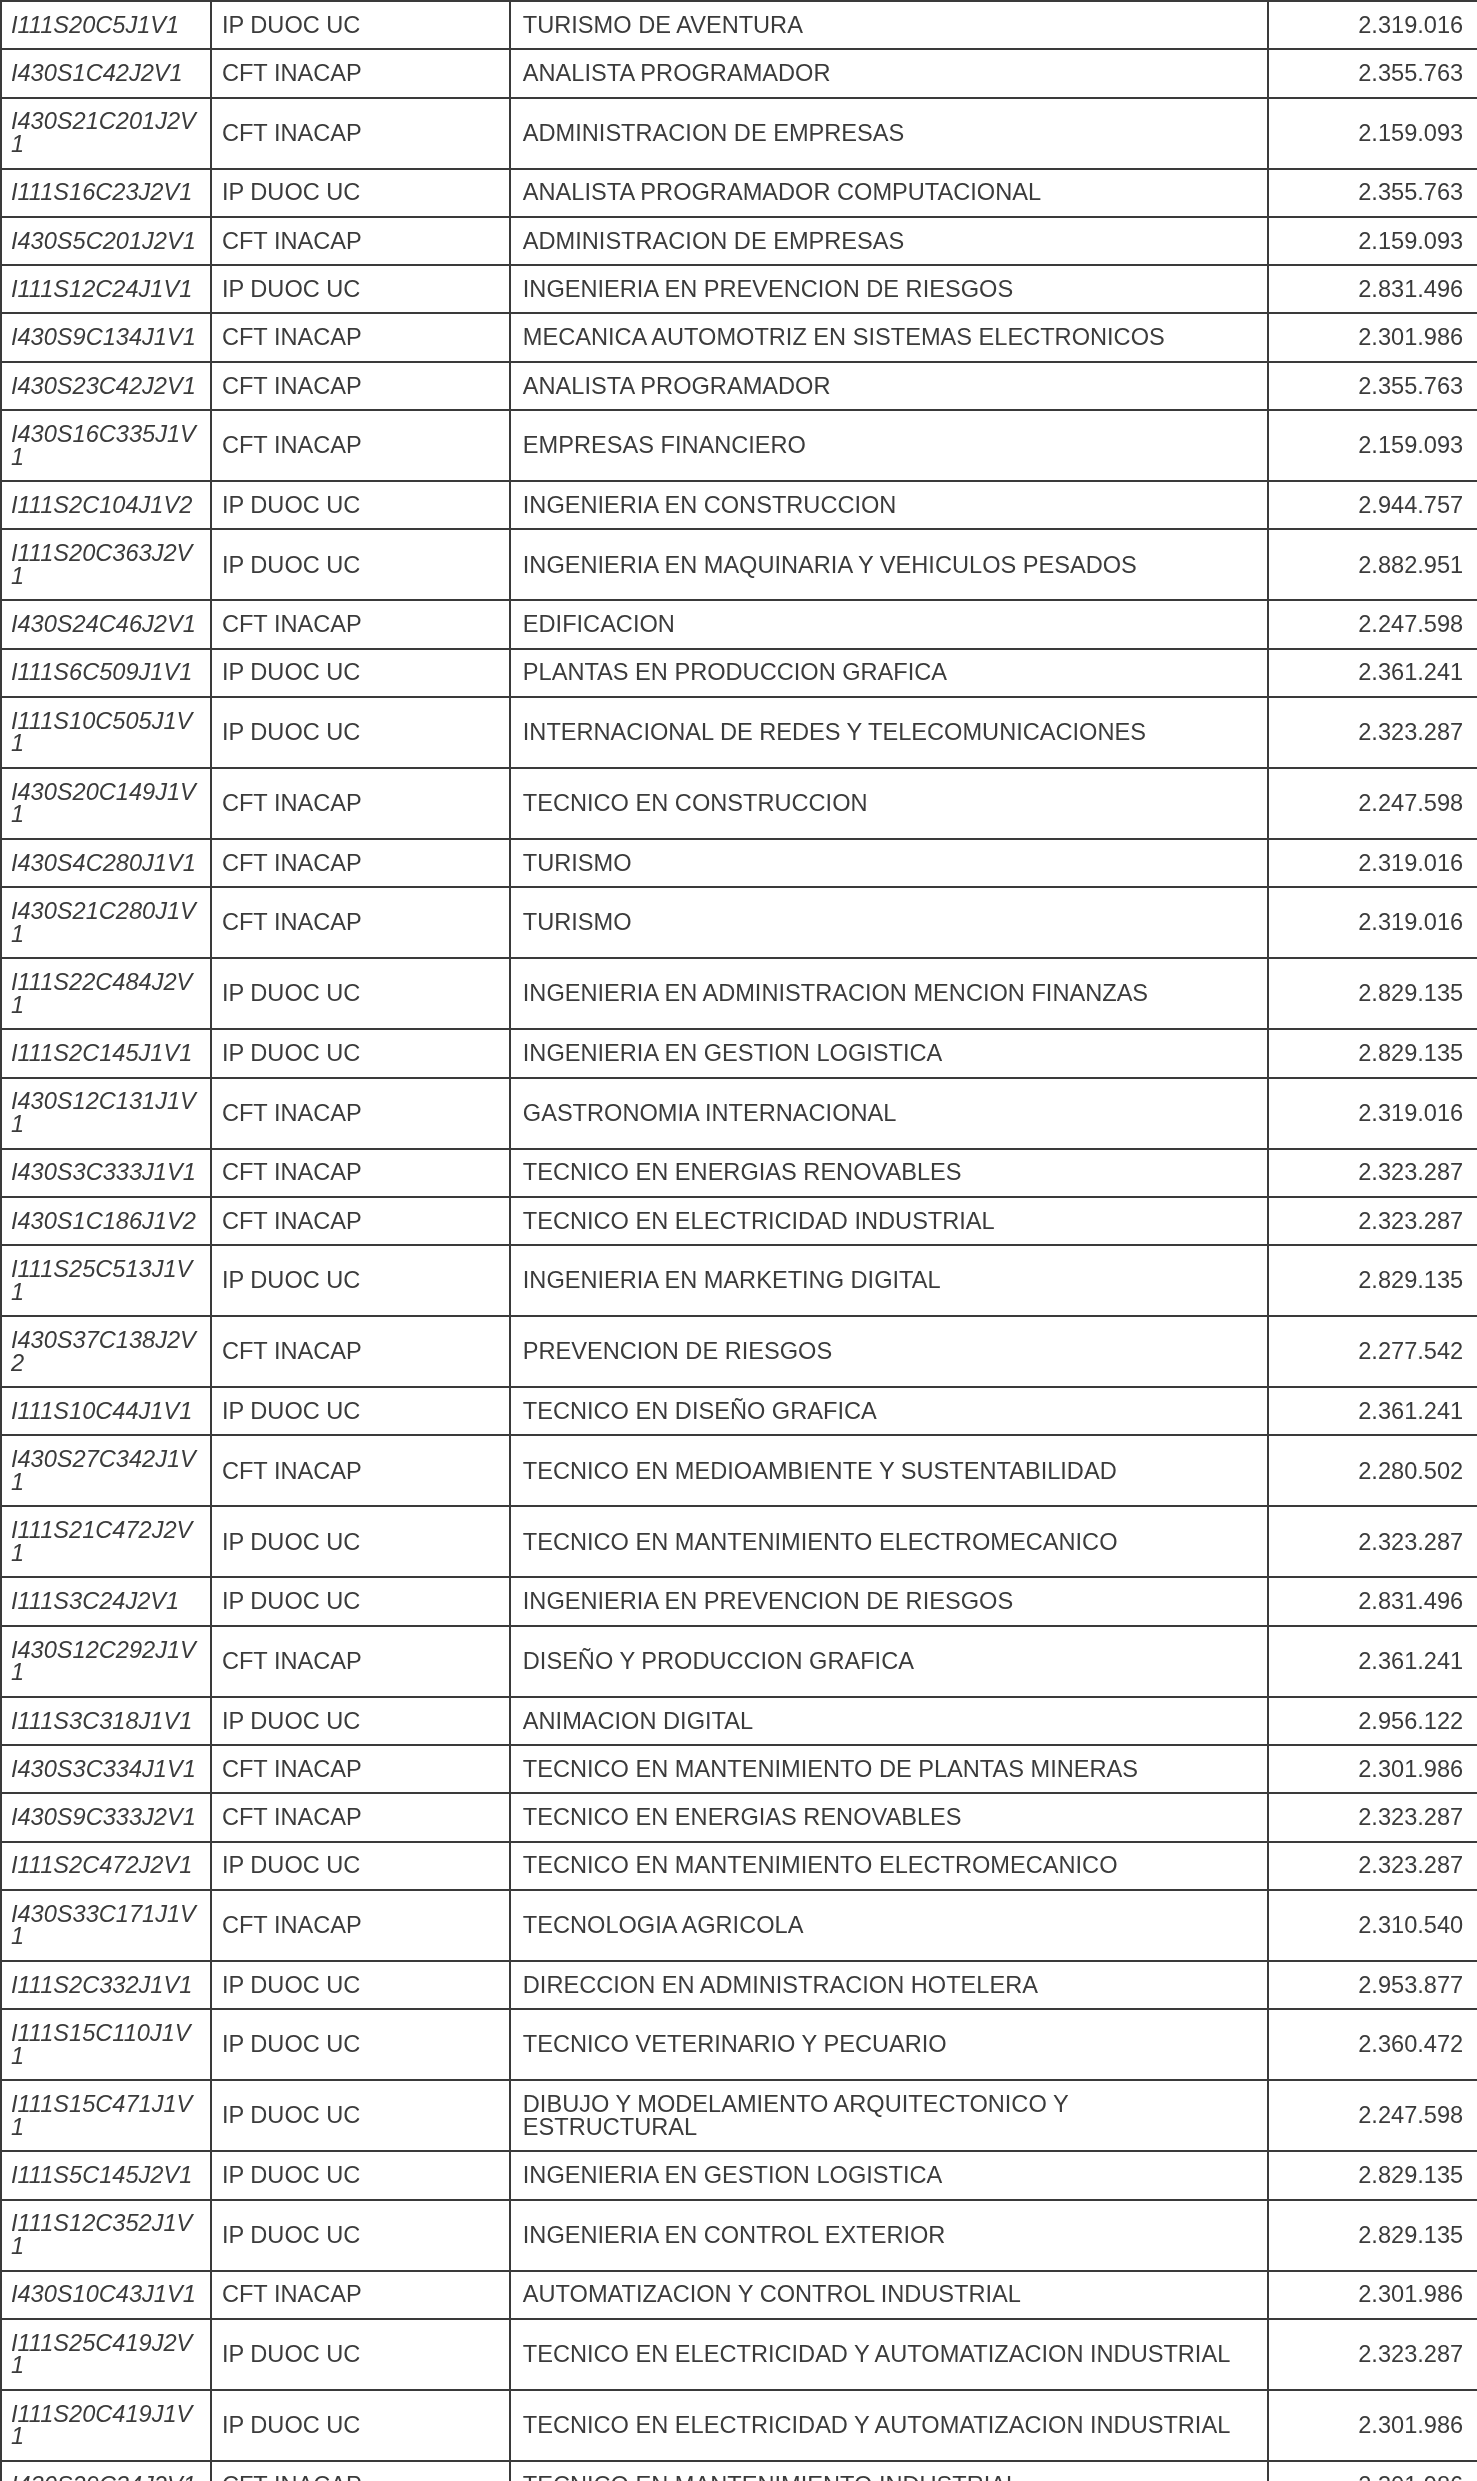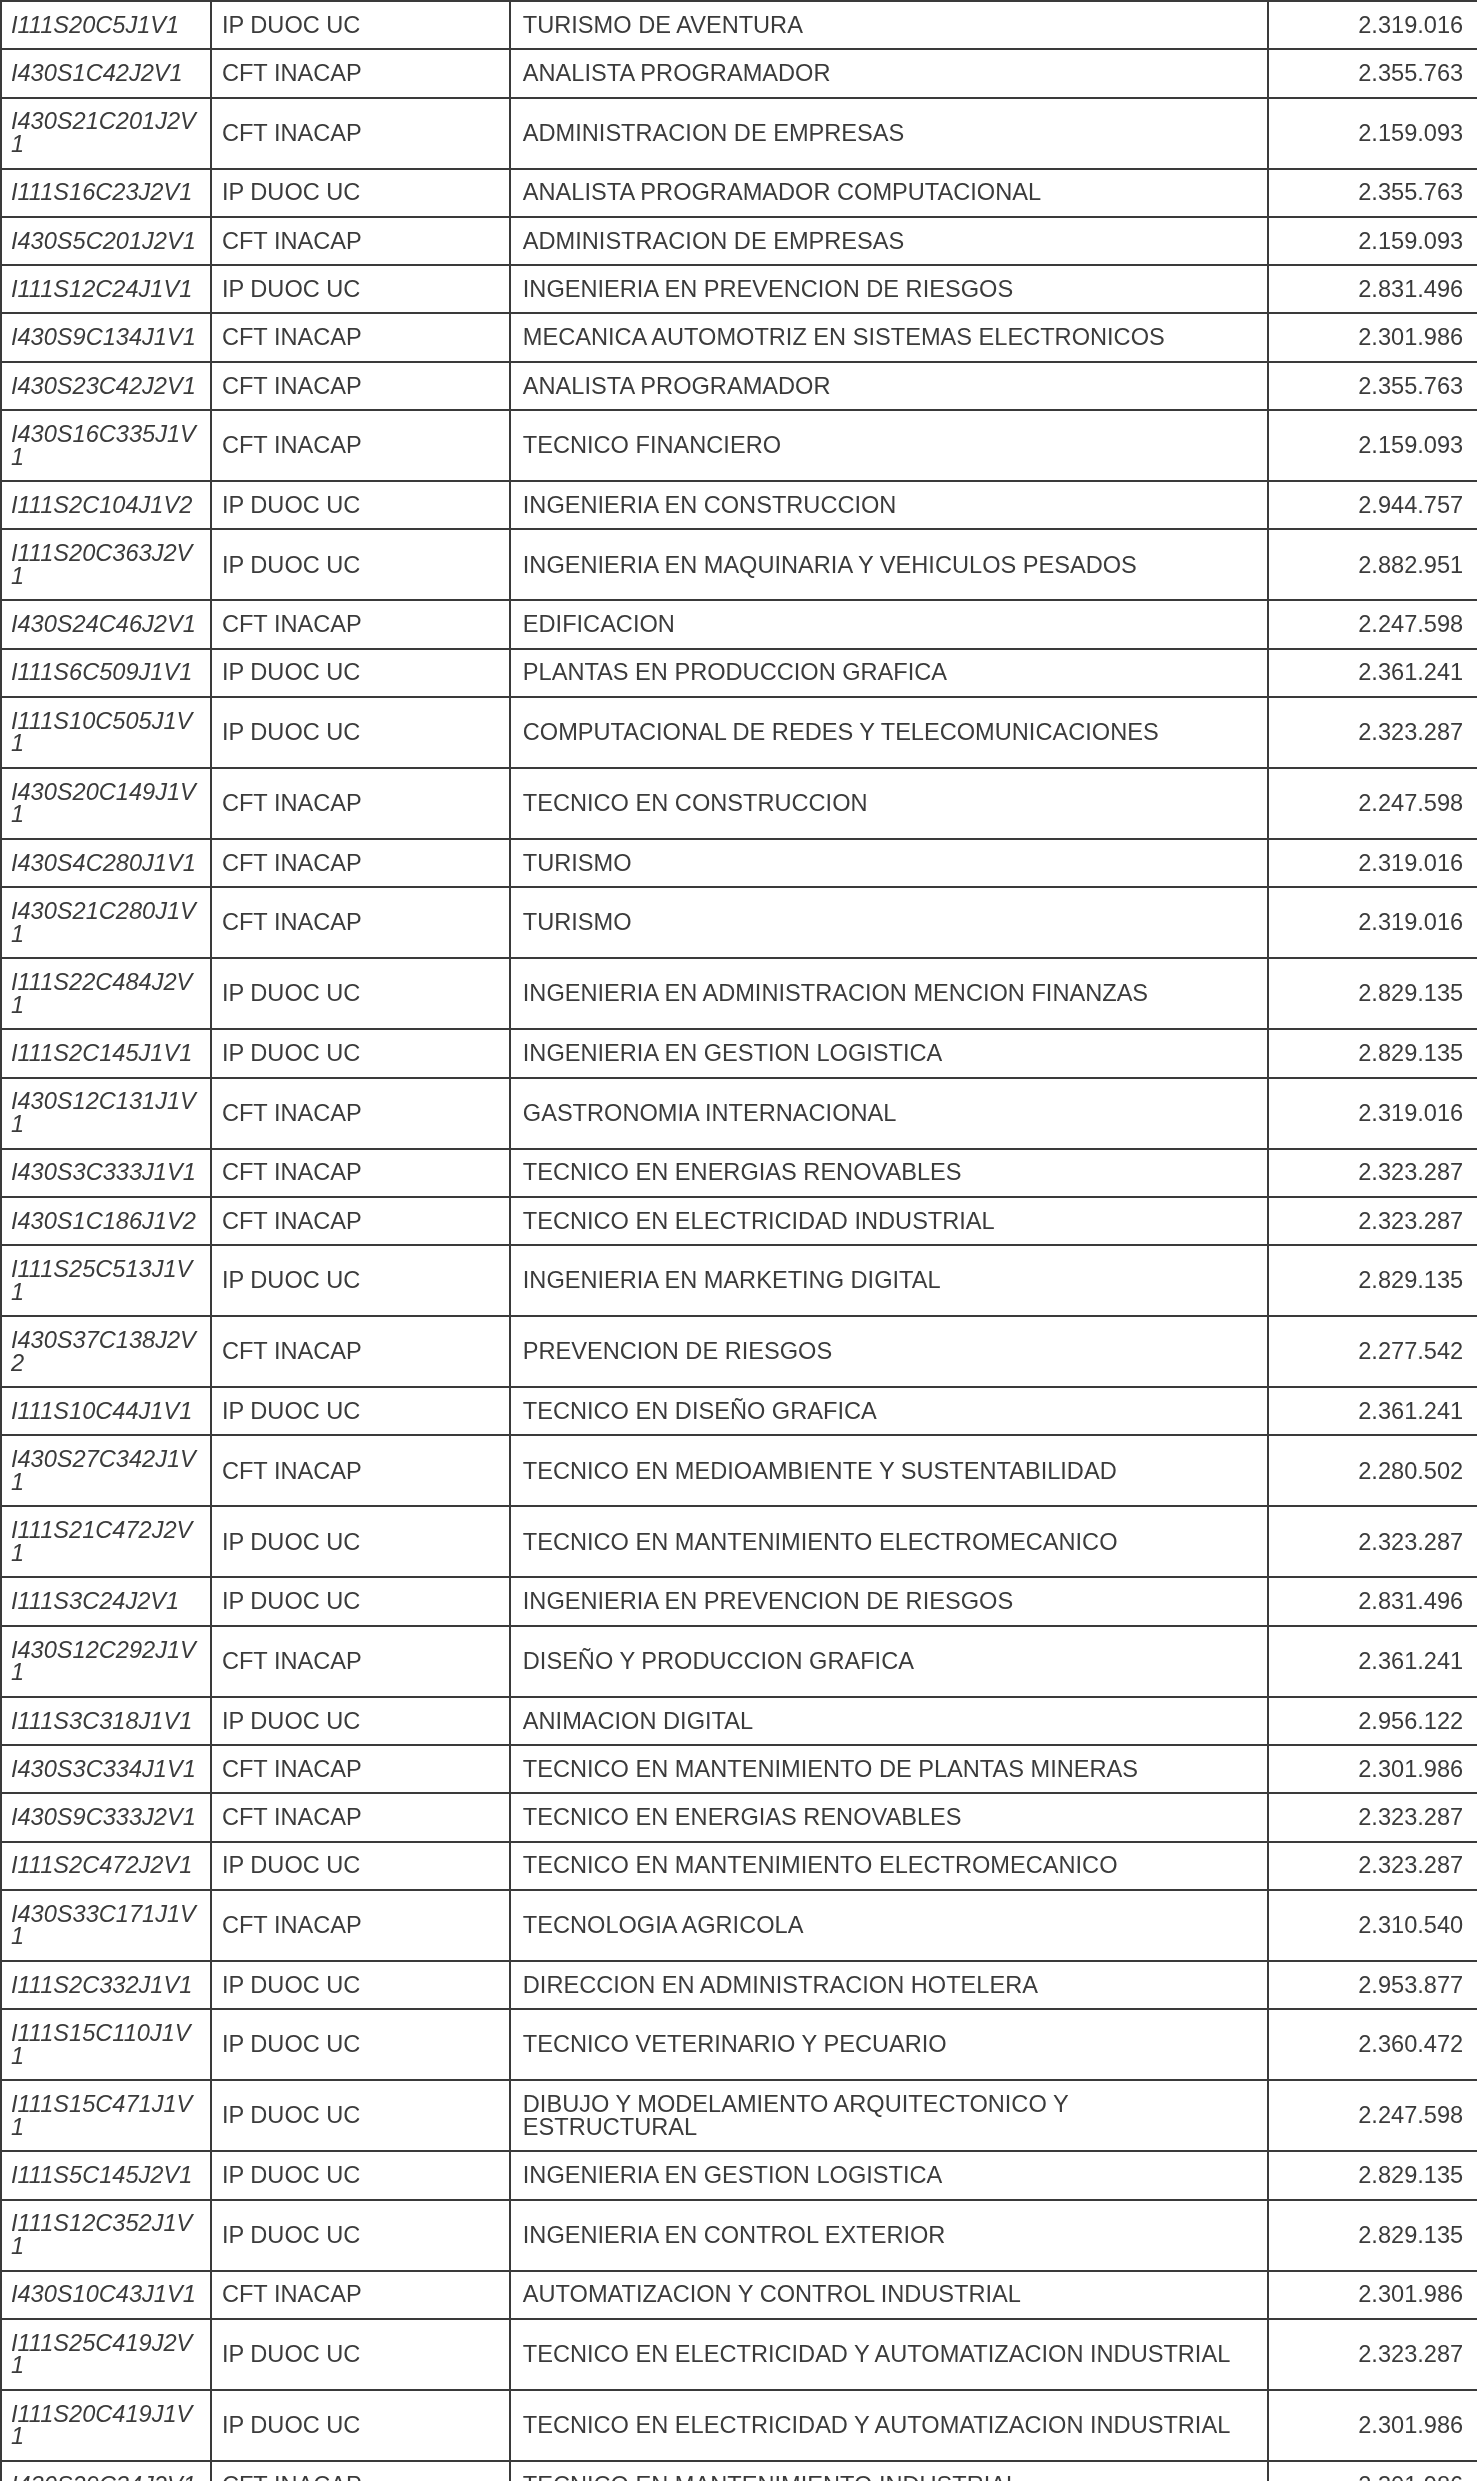--- a/index.html
+++ b/index.html
@@ -104,21 +104,21 @@
   </tr>
       <tr>
     <td class="cell-code">I430S23C42J2V1</td>
     <td class="cell-institution">CFT INACAP</td>
     <td class="cell-program">ANALISTA PROGRAMADOR</td>
     <td class="cell-value">2.355.763</td>
   </tr>
       <tr>
     <td class="cell-code">I430S16C335J1V1</td>
     <td class="cell-institution">CFT INACAP</td>
-    <td class="cell-program">TECNICO FINANCIERO</td>
+    <td class="cell-program">EMPRESAS FINANCIERO</td>
     <td class="cell-value">2.159.093</td>
   </tr>
       <tr>
     <td class="cell-code">I111S2C104J1V2</td>
     <td class="cell-institution">IP DUOC UC</td>
     <td class="cell-program">INGENIERIA EN CONSTRUCCION</td>
     <td class="cell-value">2.944.757</td>
   </tr>
       <tr>
     <td class="cell-code">I111S20C363J2V1</td>
@@ -134,21 +134,21 @@
   </tr>
       <tr>
     <td class="cell-code">I111S6C509J1V1</td>
     <td class="cell-institution">IP DUOC UC</td>
     <td class="cell-program">PLANTAS EN PRODUCCION GRAFICA</td>
     <td class="cell-value">2.361.241</td>
   </tr>
       <tr>
     <td class="cell-code">I111S10C505J1V1</td>
     <td class="cell-institution">IP DUOC UC</td>
-    <td class="cell-program">COMPUTACIONAL DE REDES Y TELECOMUNICACIONES</td>
+    <td class="cell-program">INTERNACIONAL DE REDES Y TELECOMUNICACIONES</td>
     <td class="cell-value">2.323.287</td>
   </tr>
       <tr>
     <td class="cell-code">I430S20C149J1V1</td>
     <td class="cell-institution">CFT INACAP</td>
     <td class="cell-program">TECNICO EN CONSTRUCCION</td>
     <td class="cell-value">2.247.598</td>
   </tr>
       <tr>
     <td class="cell-code">I430S4C280J1V1</td>

